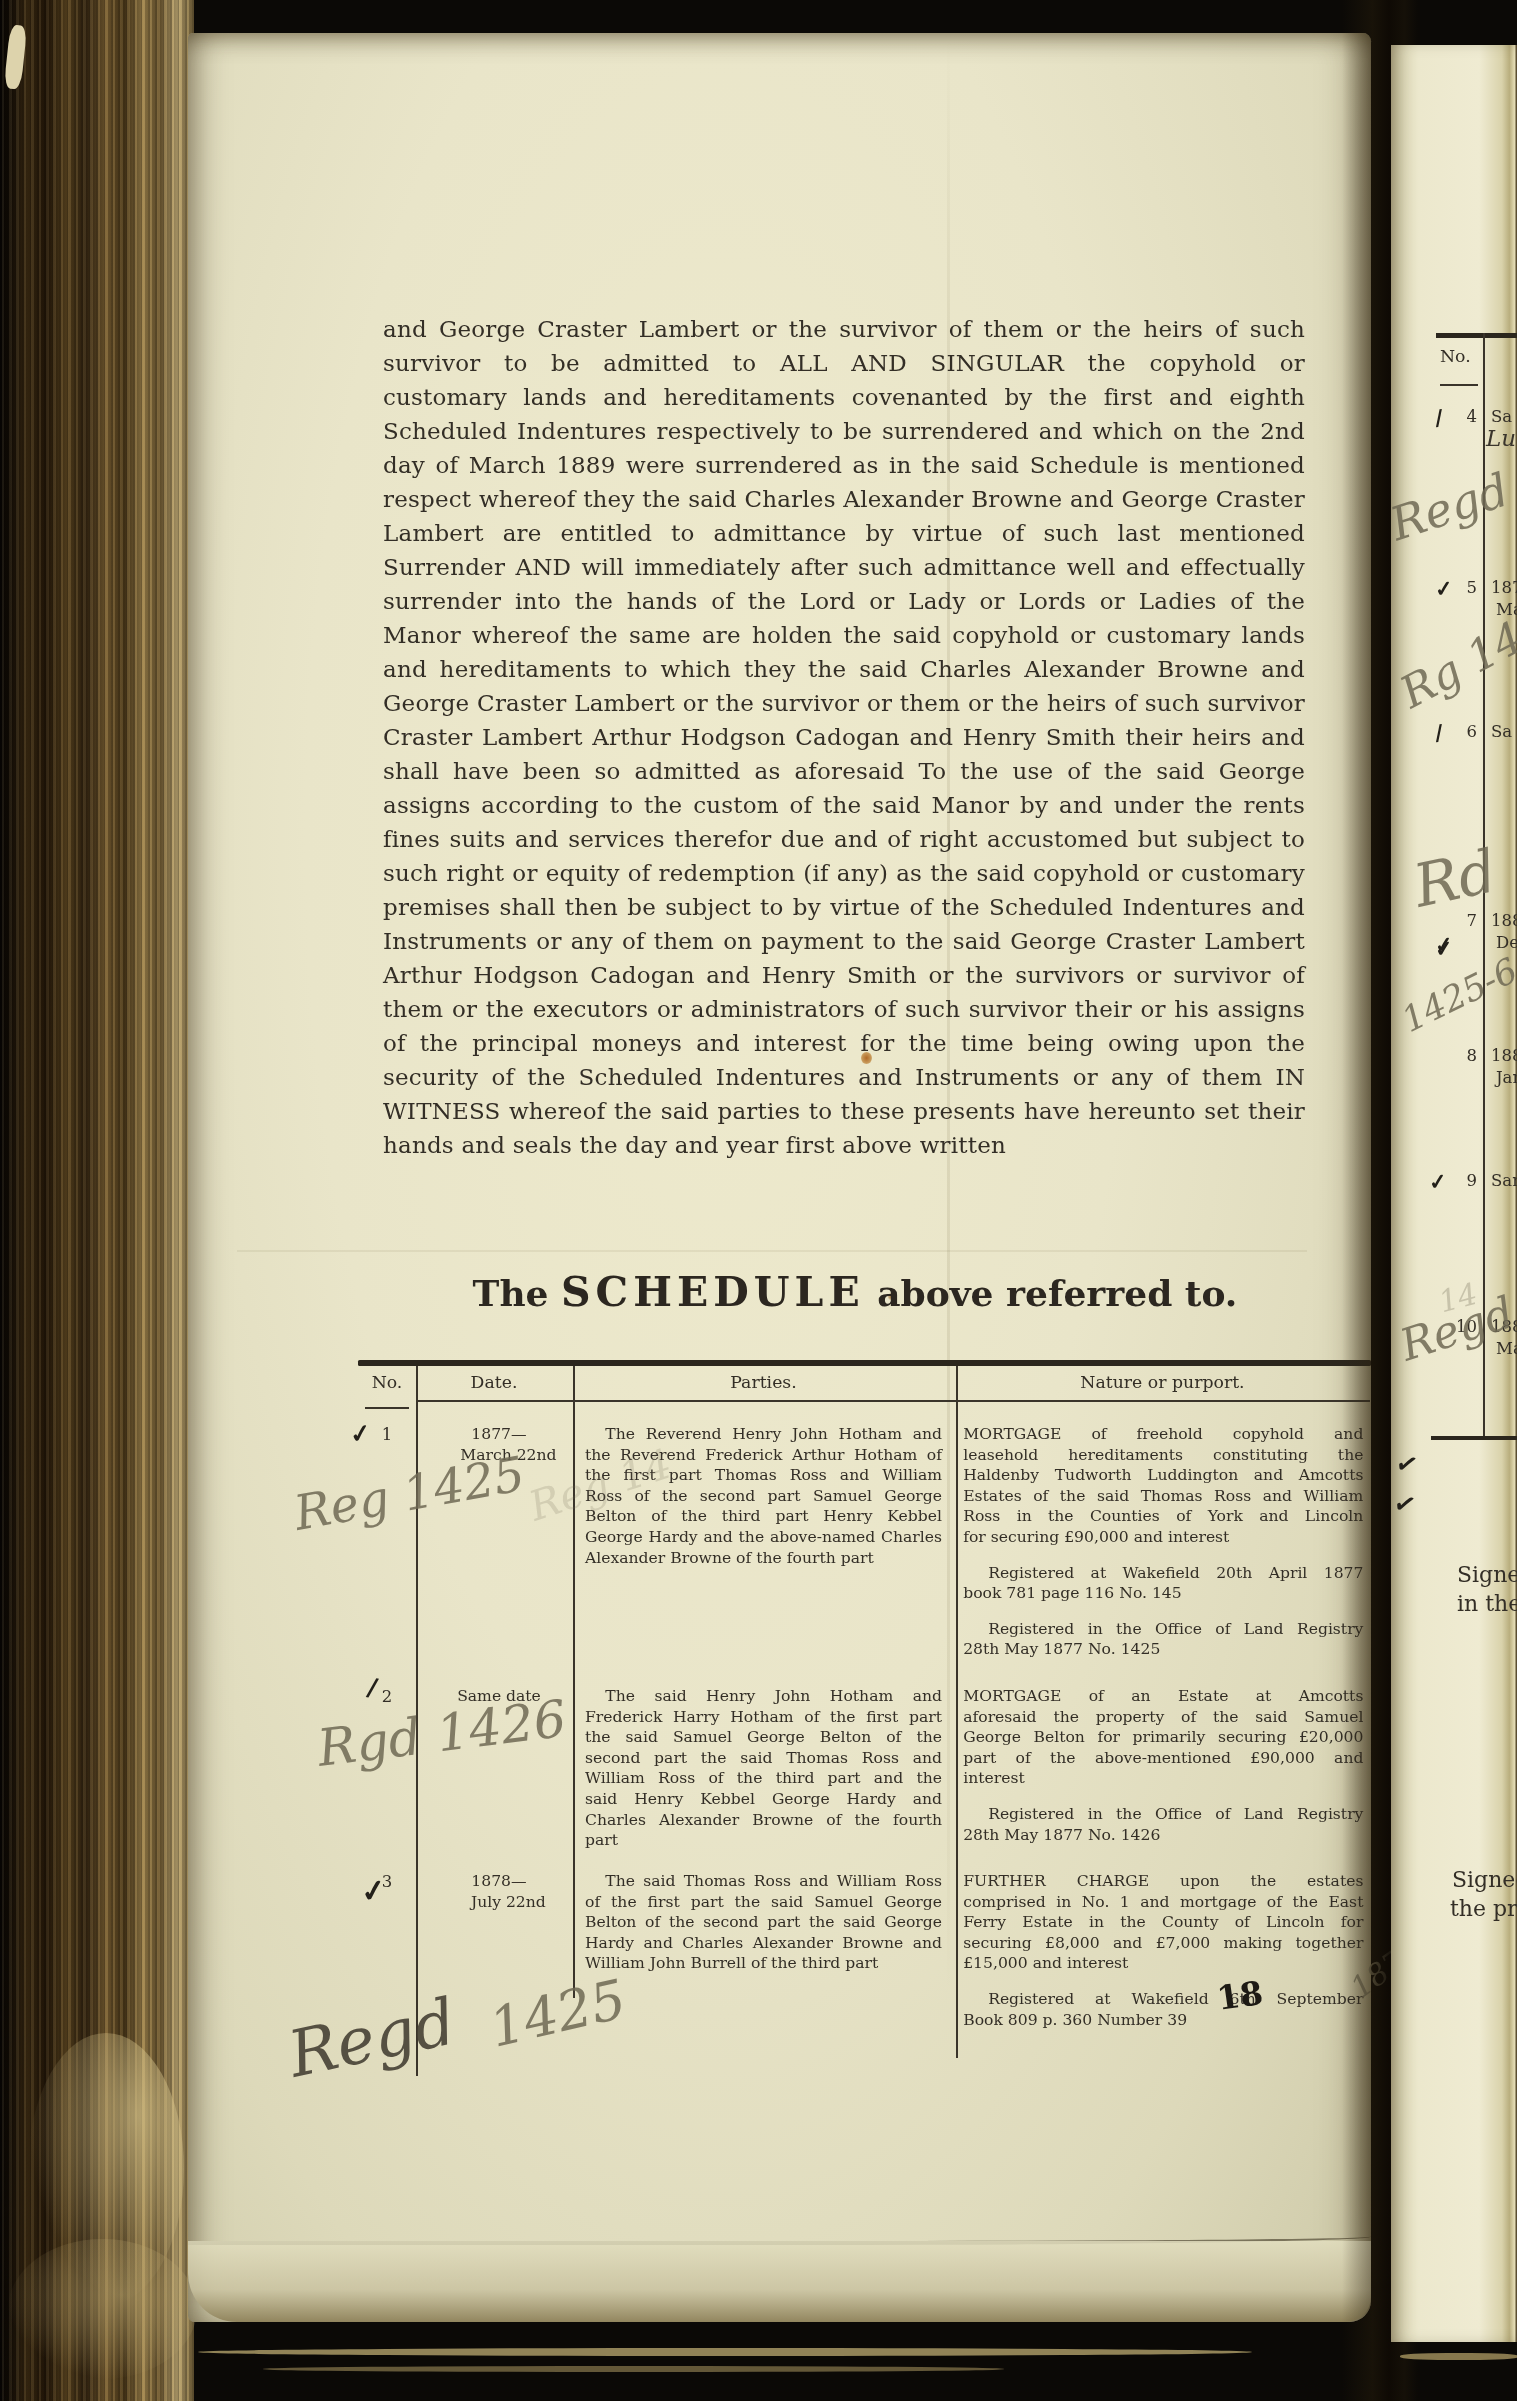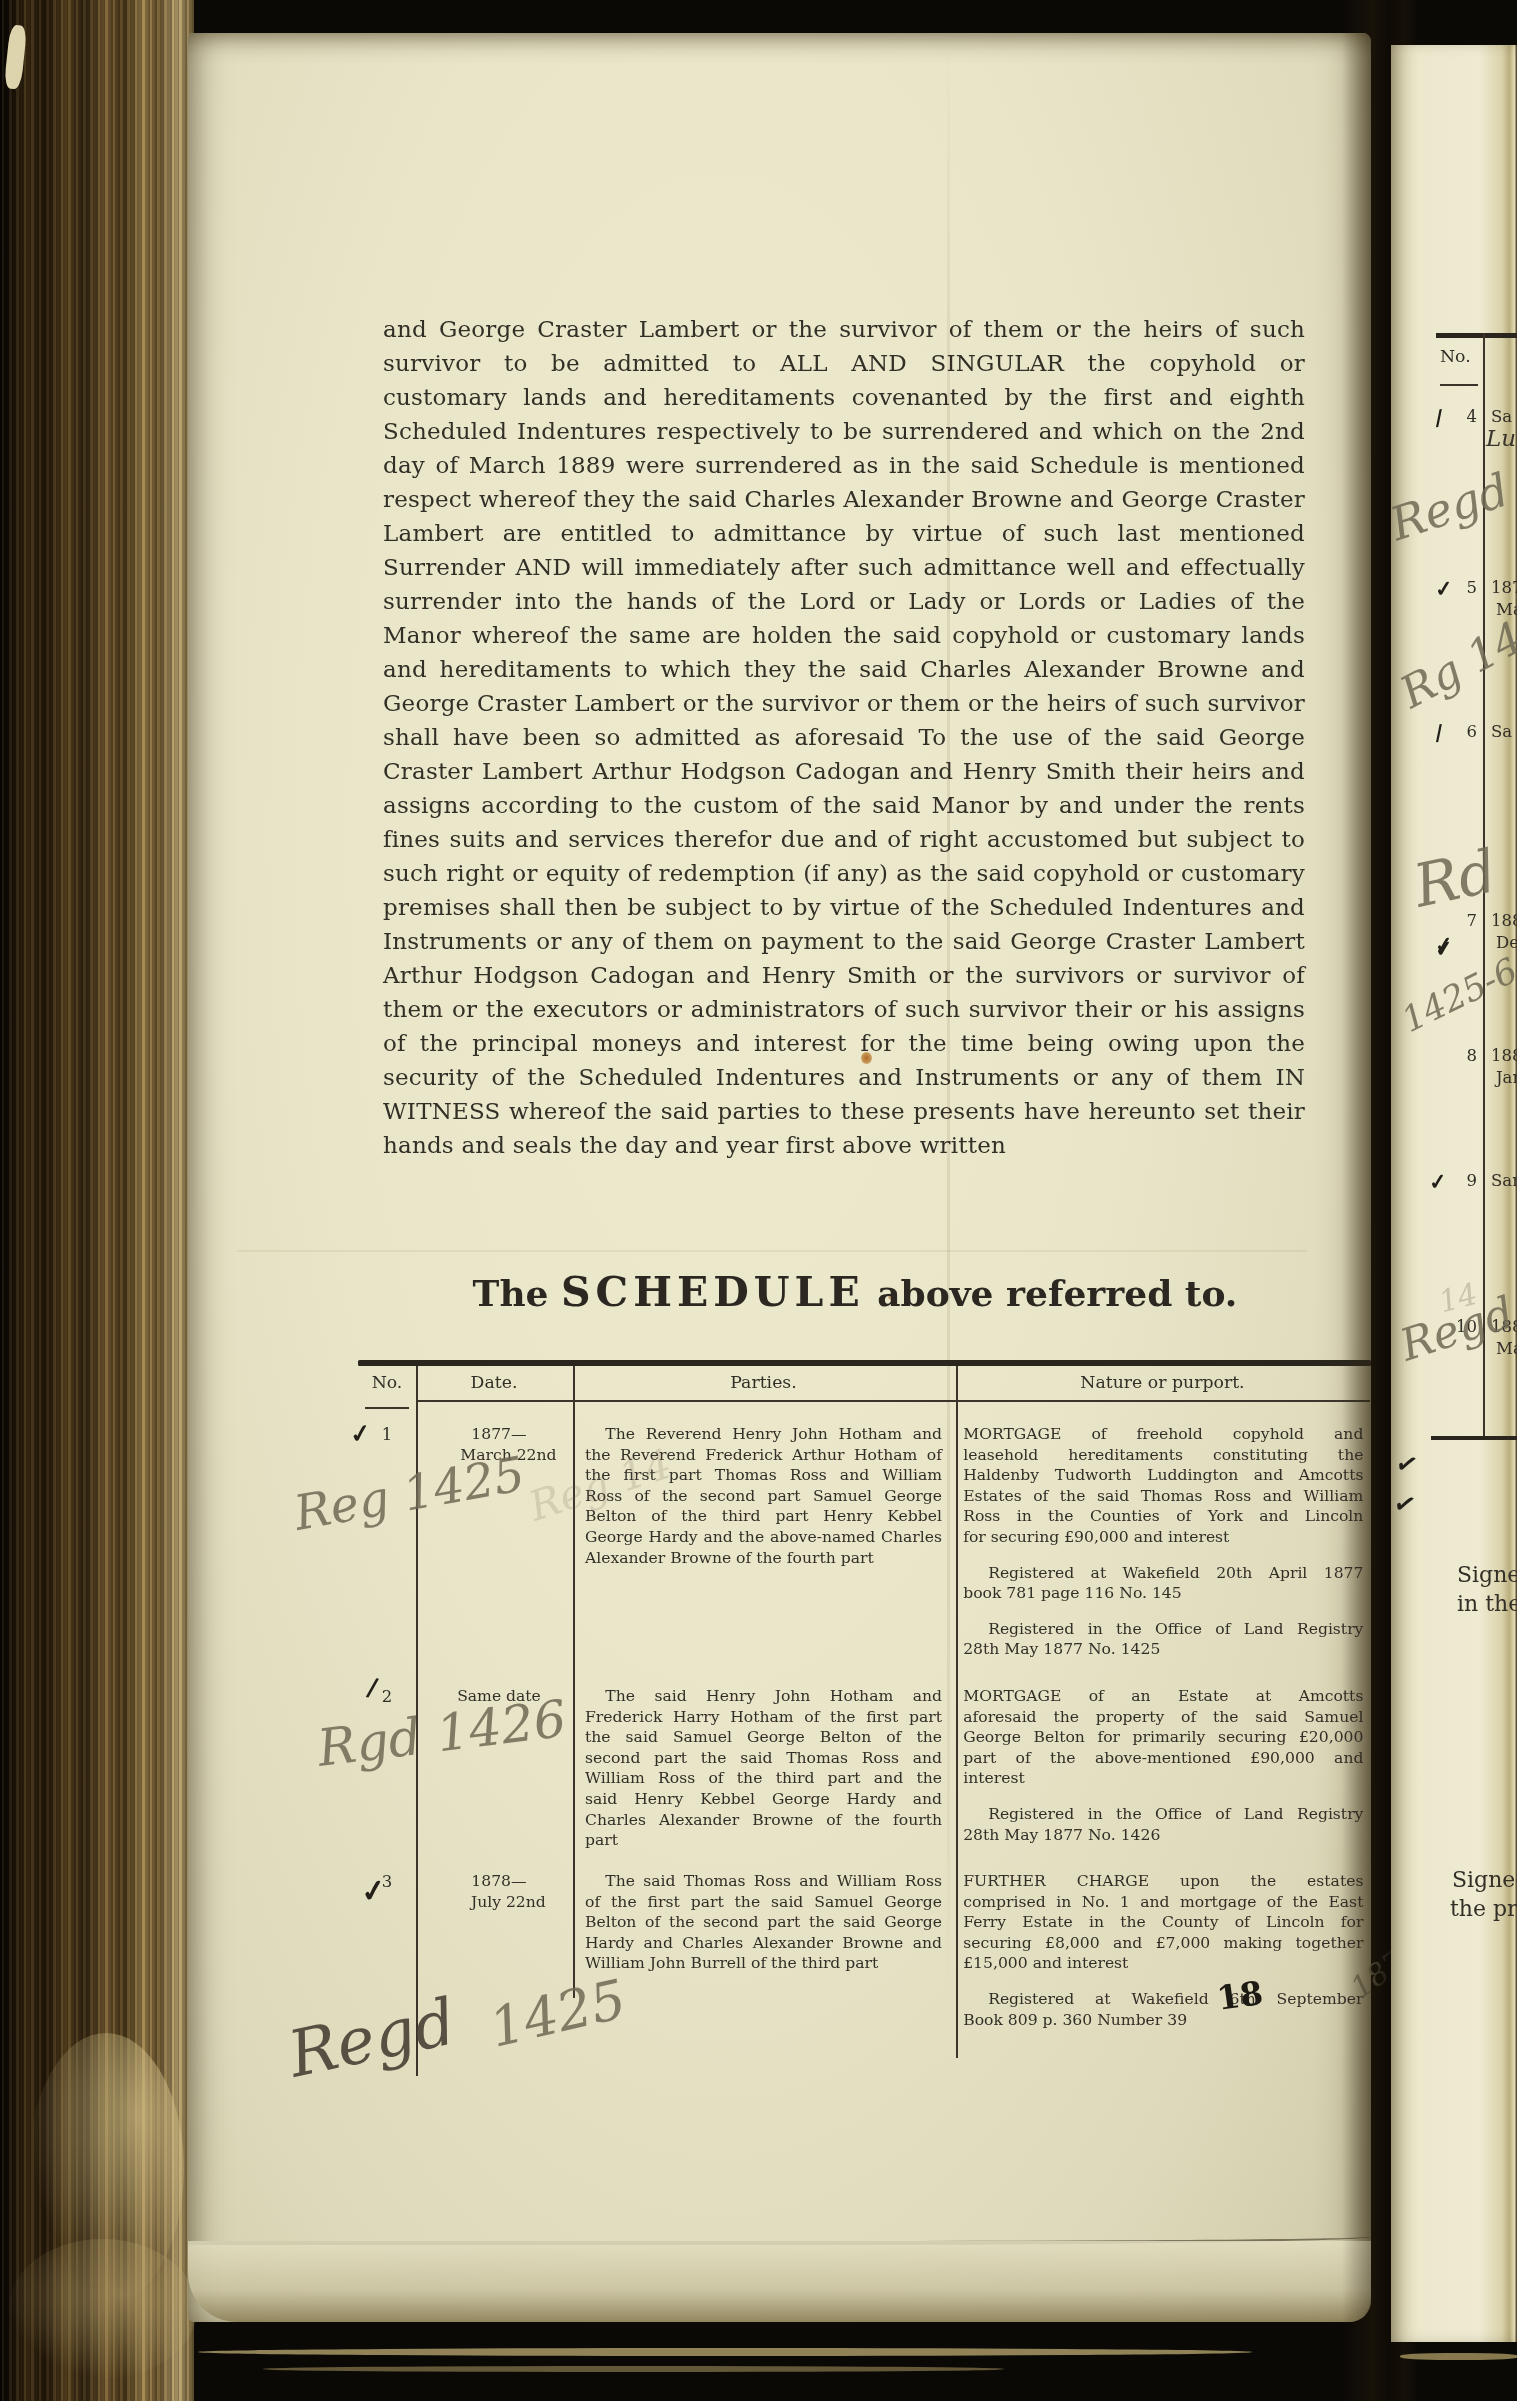--- a/index.html
+++ b/index.html
@@ -119,22 +119,22 @@
         <div class="tl">customary lands and hereditaments covenanted by the first and eighth</div>
         <div class="tl">Scheduled Indentures respectively to be surrendered and which on the 2nd</div>
         <div class="tl">day of March 1889 were surrendered as in the said Schedule is mentioned</div>
         <div class="tl">respect whereof they the said Charles Alexander Browne and George Craster</div>
         <div class="tl">Lambert are entitled to admittance by virtue of such last mentioned</div>
         <div class="tl">Surrender AND will immediately after such admittance well and effectually</div>
         <div class="tl">surrender into the hands of the Lord or Lady or Lords or Ladies of the</div>
         <div class="tl">Manor whereof the same are holden the said copyhold or customary lands</div>
         <div class="tl">and hereditaments to which they the said Charles Alexander Browne and</div>
         <div class="tl">George Craster Lambert or the survivor or them or the heirs of such survivor</div>
+        <div class="tl">Craster Lambert Arthur Hodgson Cadogan and Henry Smith their heirs and</div>
         <div class="tl">shall have been so admitted as aforesaid  To the use of the said George</div>
-        <div class="tl">Craster Lambert Arthur Hodgson Cadogan and Henry Smith their heirs and</div>
         <div class="tl">assigns according to the custom of the said Manor by and under the rents</div>
         <div class="tl">fines suits and services therefor due and of right accustomed but subject to</div>
         <div class="tl">such right or equity of redemption (if any) as the said copyhold or customary</div>
         <div class="tl">premises shall then be subject to by virtue of the Scheduled Indentures and</div>
         <div class="tl">Instruments or any of them on payment to the said George Craster Lambert</div>
         <div class="tl">Arthur Hodgson Cadogan and Henry Smith or the survivors or survivor of</div>
         <div class="tl">them or the executors or administrators of such survivor their or his assigns</div>
         <div class="tl">of the principal moneys and interest for the time being owing upon the</div>
         <div class="tl">security of the Scheduled Indentures and Instruments or any of them  IN</div>
         <div class="tl">WITNESS whereof the said parties to these presents have hereunto set their</div>

